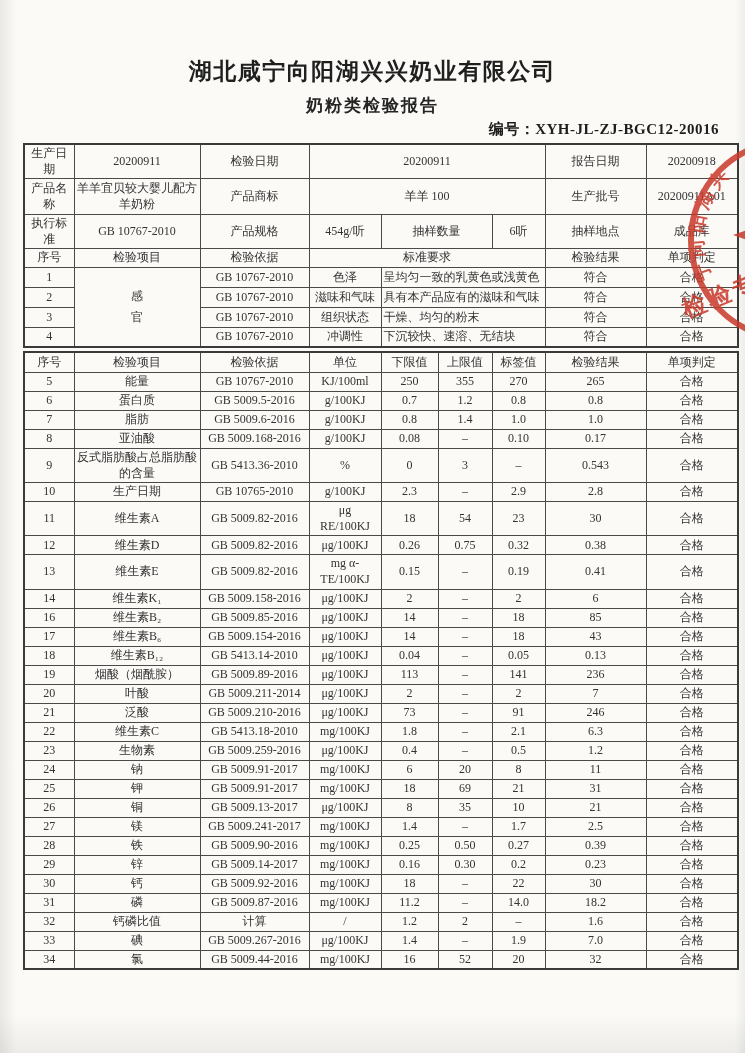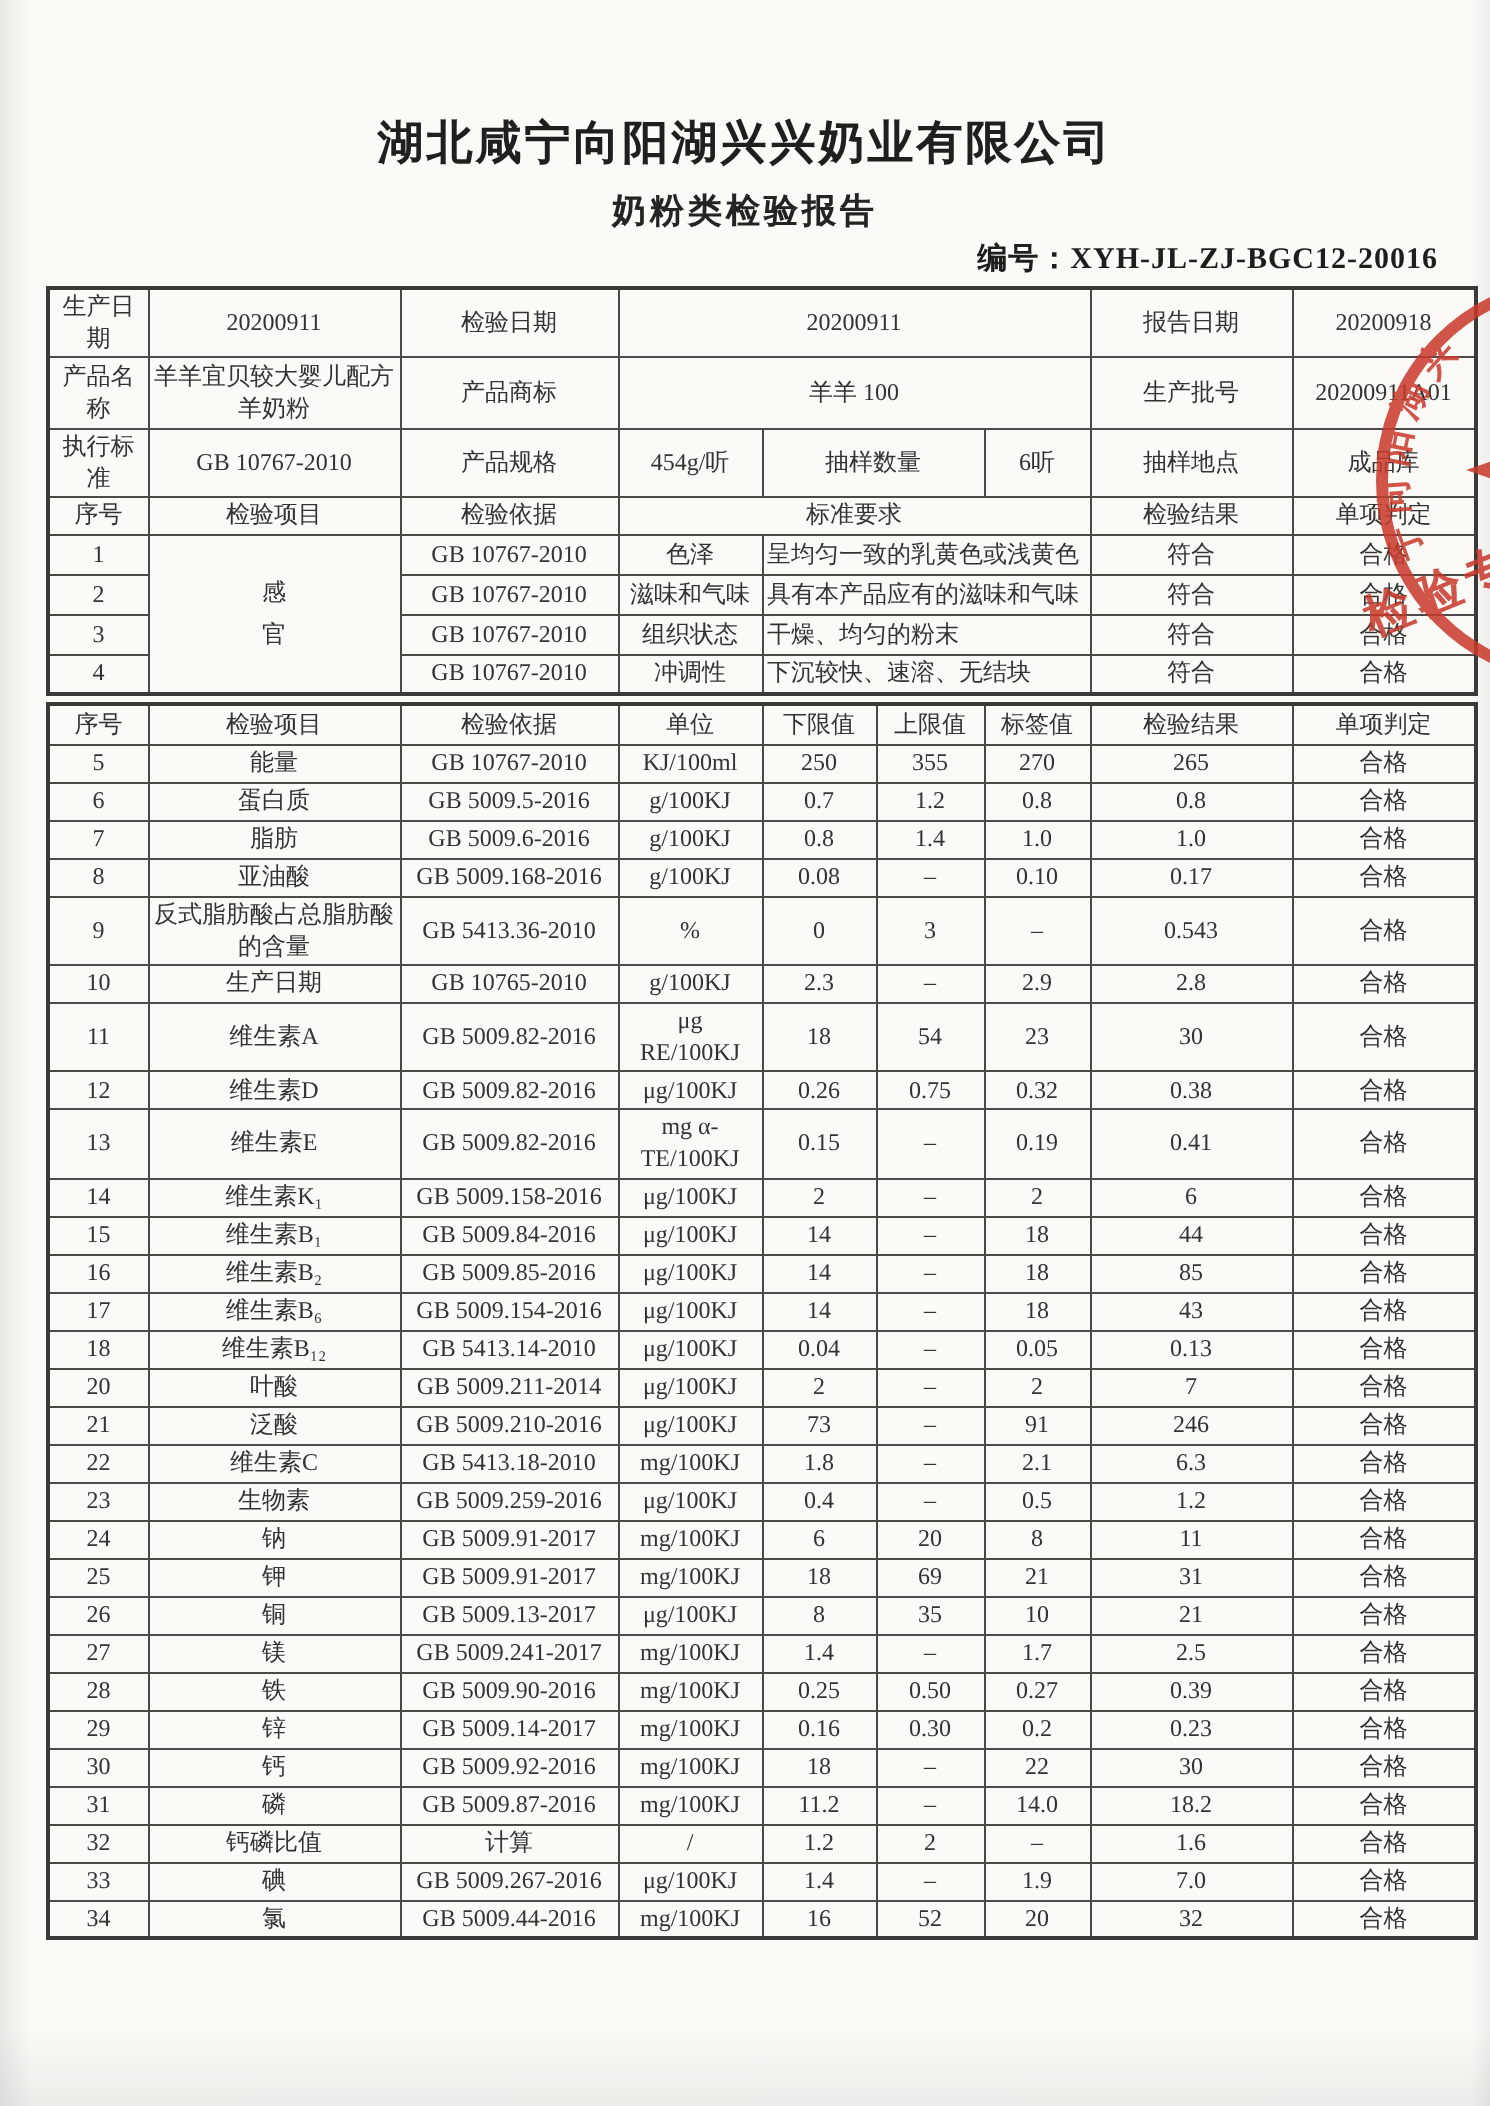--- a/index.html
+++ b/index.html
@@ -291,31 +291,20 @@
             <td>维生素K₁</td>
             <td>GB 5009.158-2016</td>
             <td>μg/100KJ</td>
             <td>2</td>
             <td>–</td>
             <td>2</td>
             <td>6</td>
             <td>合格</td>
           </tr>
           <tr>
-            <td>15</td>
-            <td>维生素B₁</td>
-            <td>GB 5009.84-2016</td>
-            <td>μg/100KJ</td>
-            <td>14</td>
-            <td>–</td>
-            <td>18</td>
-            <td>44</td>
-            <td>合格</td>
-          </tr>
-          <tr>
             <td>16</td>
             <td>维生素B₂</td>
             <td>GB 5009.85-2016</td>
             <td>μg/100KJ</td>
             <td>14</td>
             <td>–</td>
             <td>18</td>
             <td>85</td>
             <td>合格</td>
           </tr>
@@ -332,20 +321,31 @@
           </tr>
           <tr>
             <td>18</td>
             <td>维生素B₁₂</td>
             <td>GB 5413.14-2010</td>
             <td>μg/100KJ</td>
             <td>0.04</td>
             <td>–</td>
             <td>0.05</td>
             <td>0.13</td>
+            <td>合格</td>
+          </tr>
+          <tr>
+            <td>19</td>
+            <td>烟酸（烟酰胺）</td>
+            <td>GB 5009.89-2016</td>
+            <td>μg/100KJ</td>
+            <td>113</td>
+            <td>–</td>
+            <td>141</td>
+            <td>236</td>
             <td>合格</td>
           </tr>
           <tr>
             <td>20</td>
             <td>叶酸</td>
             <td>GB 5009.211-2014</td>
             <td>μg/100KJ</td>
             <td>2</td>
             <td>–</td>
             <td>2</td>

